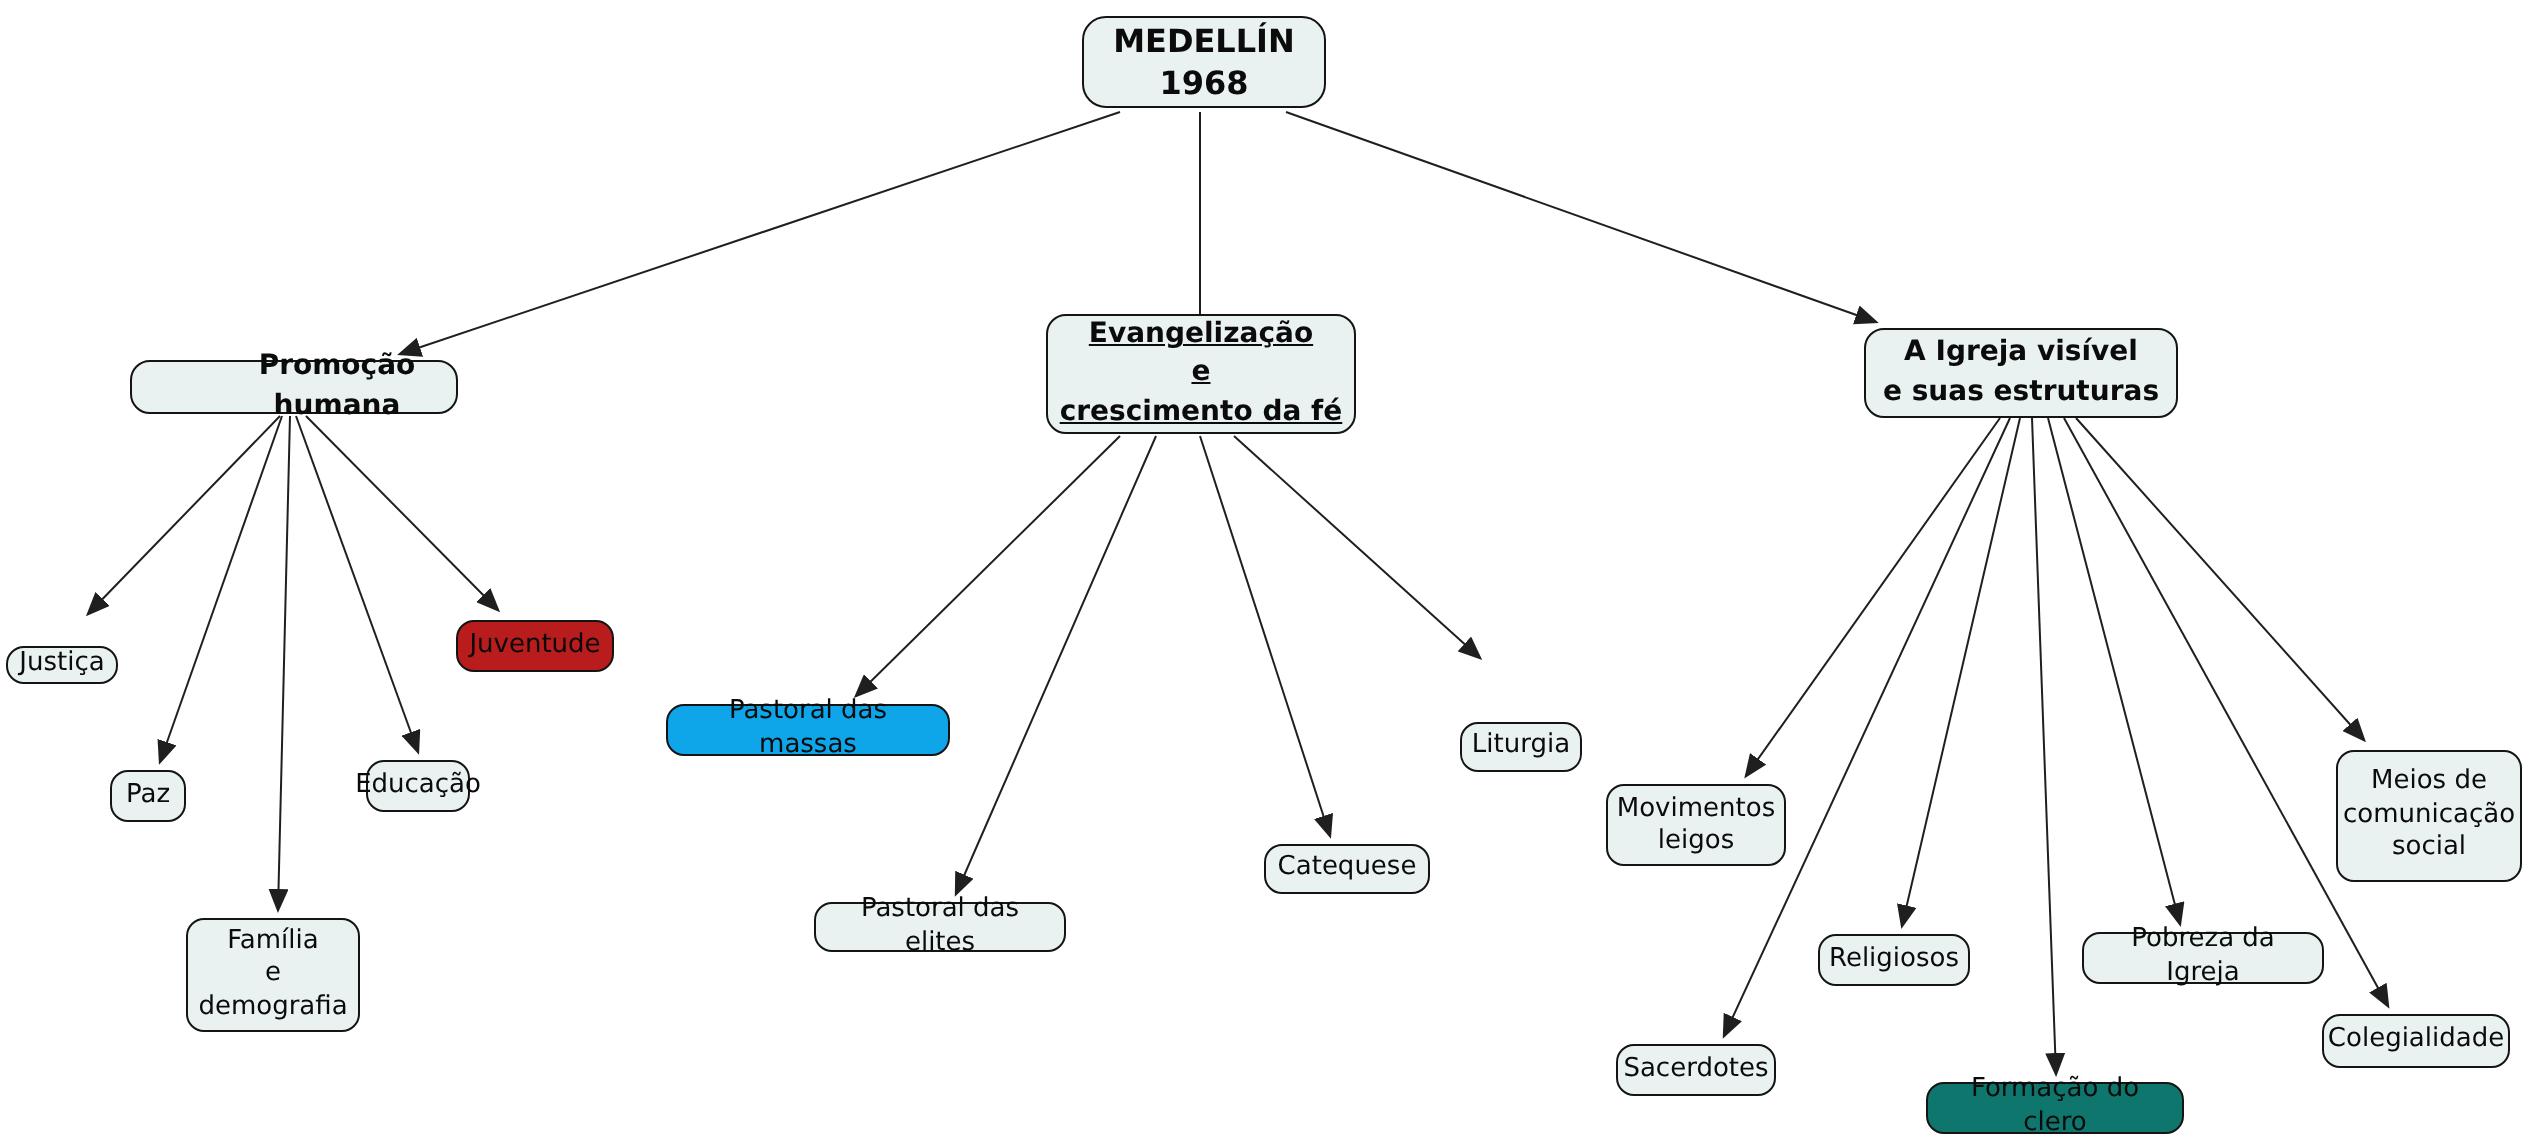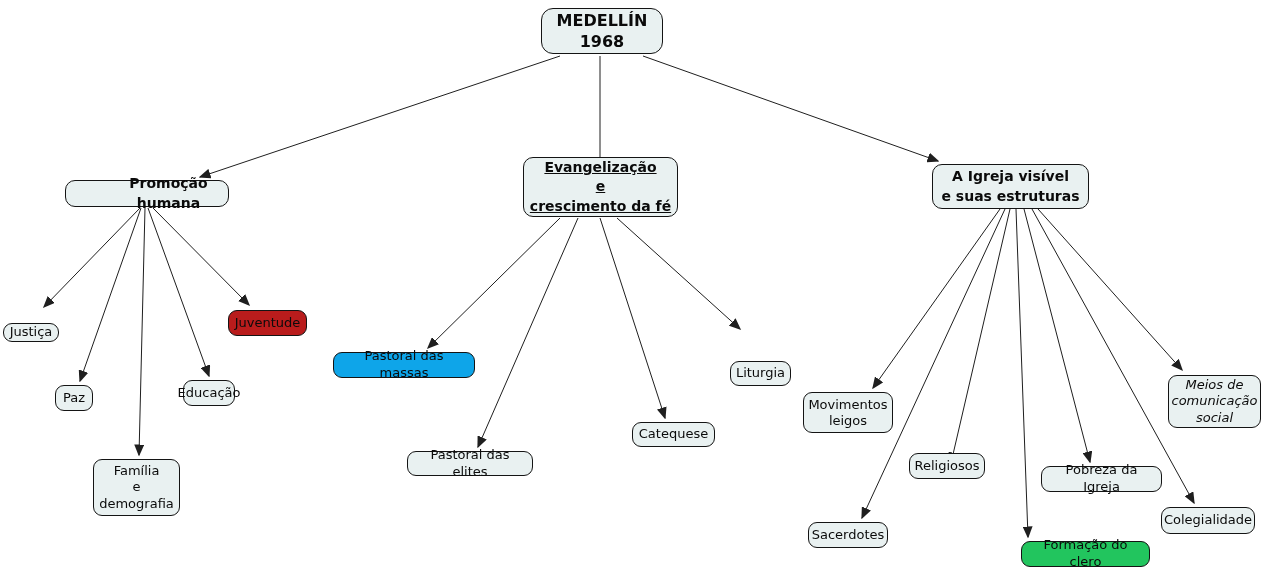--- a/index.html
+++ b/index.html
@@ -129,34 +129,34 @@
       <div class="node leaf" style="left: 632px; top: 422px; width: 83px; height: 25px; background: rgb(233, 241, 241); border-color: rgb(20, 20, 20);">
         <span>Catequese</span>
       </div>
       <div class="node leaf" style="left: 730px; top: 333px; width: 61px; height: 25px; background: rgb(233, 241, 241); border-color: rgb(20, 20, 20); margin-top: 28px;">
         <span>Liturgia</span>
       </div>
       <div class="node leaf" style="left: 803px; top: 392px; width: 90px; height: 41px; background: rgb(233, 241, 241); border-color: rgb(20, 20, 20); align-items: flex-end;">
         <span>Movimentos
 leigos</span>
       </div>
-      <div class="node leaf" style="left: 909px; top: 453px; width: 76px; height: 26px; background: rgb(233, 241, 241); border-color: rgb(20, 20, 20);">
+      <div class="node leaf" style="left: 909px; top: 467px; width: 76px; height: 26px; background: rgb(233, 241, 241); border-color: rgb(20, 20, 20);">
         <span>Religiosos</span>
       </div>
       <div class="node leaf" style="left: 808px; top: 522px; width: 80px; height: 26px; background: rgb(233, 241, 241); border-color: rgb(20, 20, 20);">
         <span>Sacerdotes</span>
       </div>
-      <div class="node leaf" style="left: 1021px; top: 541px; width: 129px; height: 26px; background: #22c55e; border-color: rgb(20, 20, 20);">
+      <div class="node leaf" style="left: 963px; top: 541px; width: 129px; height: 26px; background: #0f766e; border-color: rgb(20, 20, 20);">
         <span>Formação do clero</span>
       </div>
       <div class="node leaf" style="left: 1041px; top: 466px; width: 121px; height: 26px; background: rgb(233, 241, 241); border-color: rgb(20, 20, 20);">
         <span>Pobreza da Igreja</span>
       </div>
       <div class="node leaf" style="left: 1161px; top: 507px; width: 94px; height: 27px; background: rgb(233, 241, 241); border-color: rgb(20, 20, 20);">
         <span>Colegialidade</span>
       </div>
-      <div class="node leaf" style="left: 1168px; top: 375px; width: 93px; height: 53px; background: rgb(233, 241, 241); border-color: rgb(20, 20, 20); font-style: italic;">
+      <div class="node leaf" style="left: 1168px; top: 375px; width: 93px; height: 66px; background: rgb(233, 241, 241); border-color: rgb(20, 20, 20);">
         <span>Meios de
 comunicação
 social</span>
       </div>
     </div>
 </div>
 
 </body></html>

